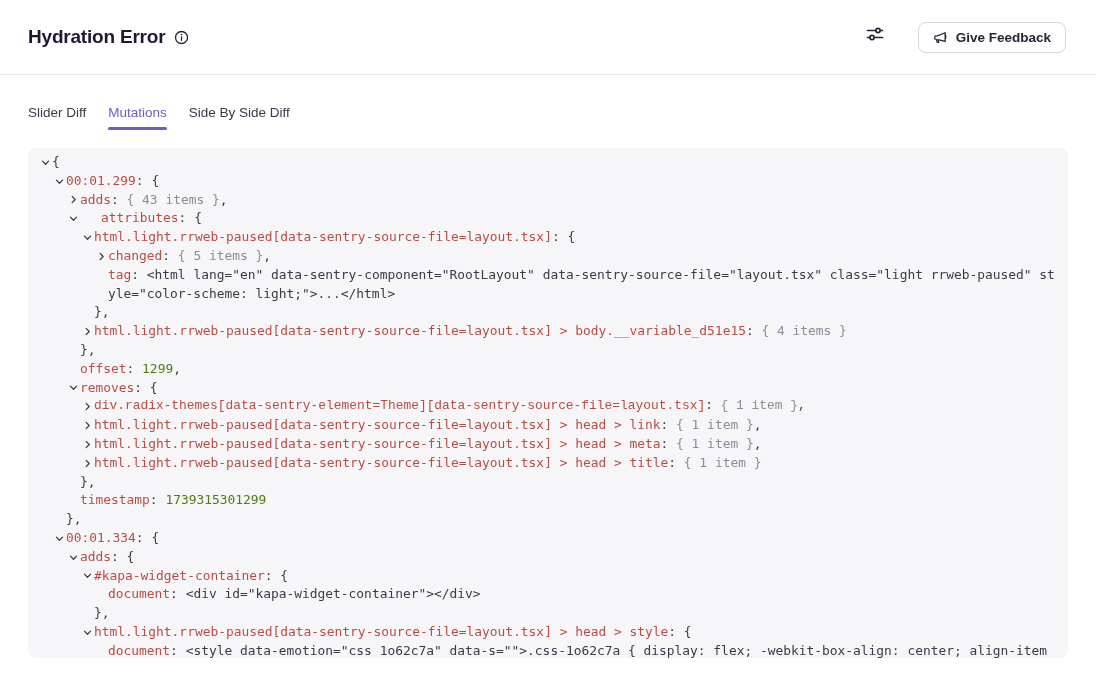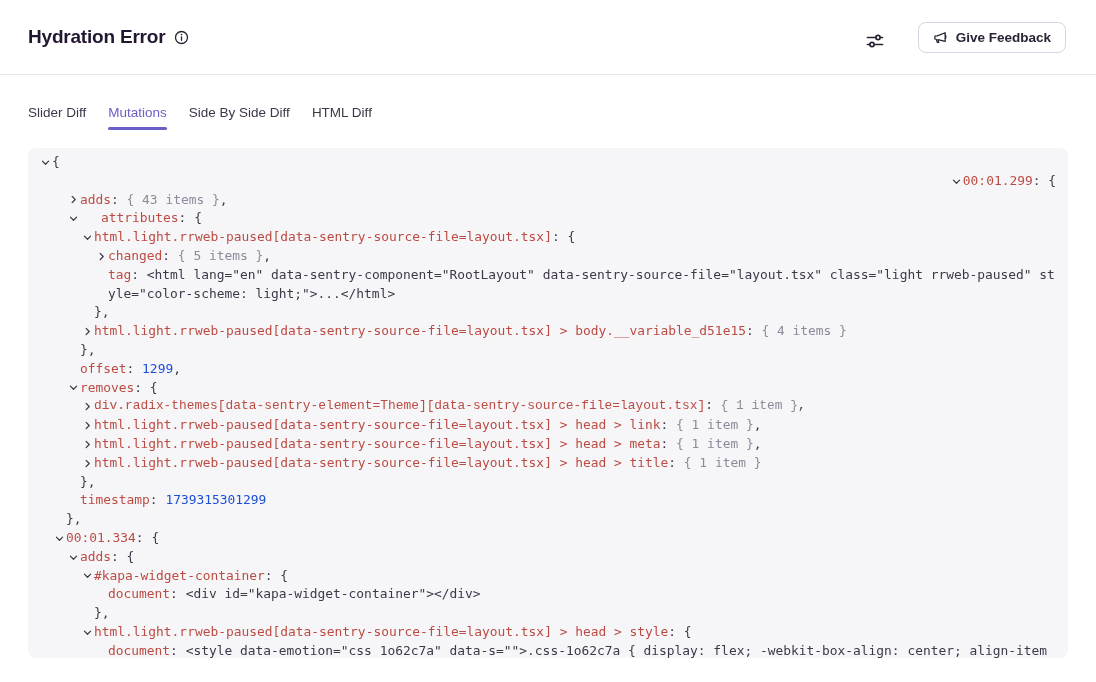--- a/index.html
+++ b/index.html
@@ -9,21 +9,21 @@
   }
   
   .hdr{
     position:absolute;top:0;left:0;width:1096px;height:75px;box-sizing:border-box;
     display:flex;align-items:center;justify-content:space-between;
     padding:0 30px 0 28px;border-bottom:1px solid #e7e4ec;background:#fff;
   }
   .hdr-left{display:flex;align-items:center;gap:9px;}
   .page-title{font-size:19px;font-weight:700;color:#221631;letter-spacing:-0.2px;}
   .info-ic{display:flex;align-items:center;color:#2b2233;cursor:default;}
-  .hdr-right{display:flex;align-items:flex-end;gap:31px;}
+  .hdr-right{display:flex;align-items:flex-start;gap:31px;}
   .icon-btn{display:flex;align-items:center;justify-content:center;background:none;border:none;padding:2px;cursor:pointer;color:#2b2233;}
   .btn{
     display:flex;align-items:center;gap:8px;height:31px;padding:0 14px;
     background:#fff;border:1px solid #d9d4e2;border-radius:8px;
     font-family:"Liberation Sans",sans-serif;font-size:13.5px;font-weight:700;color:#2b2233;cursor:pointer;
   }
   
   .tabsrow{
     position:absolute;top:75px;left:0;width:1096px;height:73px;box-sizing:border-box;
     display:flex;align-items:center;justify-content:space-between;padding:0 30px 0 28px;background:#fff;
@@ -43,21 +43,21 @@
     background:#f6f6f8;border-radius:8px;padding:5px 12px;overflow:hidden;
     font-family:"DejaVu Sans Mono","Liberation Mono",monospace;font-size:12.9px;line-height:18.8px;color:#3e3849;
   }
   .ln{display:flex;align-items:flex-start;}
   .chev{width:12px;flex:0 0 12px;height:18.8px;display:flex;align-items:center;justify-content:flex-start;}
   .chev svg{display:block;}
   .txt{white-space:pre-wrap;word-break:break-all;min-width:0;}
   .c-k{color:#bb4b43;}
   .c-p{color:#3e3849;}
   .c-m{color:#8e8a9a;}
-  .c-n{color:#1d4ed8;}
+  .c-n{color:#4d7c0f;}
 </style>
 </head>
 <body>
 
 <div class="hdr">
   <div class="hdr-left">
     <div class="page-title">Hydration Error</div>
     <span class="info-ic">
       <svg width="15" height="15" viewBox="0 0 16 16" fill="none" stroke="currentColor" stroke-width="1.4">
         <circle cx="8" cy="8" r="6.4"></circle>
@@ -85,34 +85,33 @@
       <span>Give Feedback</span>
     </button>
   </div>
 </div>
 
 <div class="tabsrow">
   <div class="tabs">
     <div class="tab">Slider Diff</div>
     <div class="tab active">Mutations</div>
     <div class="tab">Side By Side Diff</div>
-    <div class="tab">HTML Diff</div>
   </div>
 </div>
 
 <div class="panel">
     <div class="ln" style="padding-left: 0px;">
       <span class="chev">
         <svg width="11" height="11" viewBox="0 0 16 16" fill="none" stroke="#3e3849" stroke-width="1.8" stroke-linecap="round" stroke-linejoin="round">
           <path d="M3.5 6 8 10.5 12.5 6"></path>
         </svg>
       </span>
       <span class="txt"><span class="c-p">{</span></span>
     </div>
-    <div class="ln" style="padding-left: 14px; justify-content: flex-end;">
+    <div class="ln" style="padding-left: 14px;">
       <span class="chev">
         <svg width="11" height="11" viewBox="0 0 16 16" fill="none" stroke="#3e3849" stroke-width="1.8" stroke-linecap="round" stroke-linejoin="round">
           <path d="M3.5 6 8 10.5 12.5 6"></path>
         </svg>
       </span>
       <span class="txt"><span class="c-k">00:01.299</span><span class="c-p">: {</span></span>
     </div>
     <div class="ln" style="padding-left: 28px;">
       <span class="chev">
         <svg width="11" height="11" viewBox="0 0 16 16" fill="none" stroke="#3e3849" stroke-width="1.8" stroke-linecap="round" stroke-linejoin="round">

